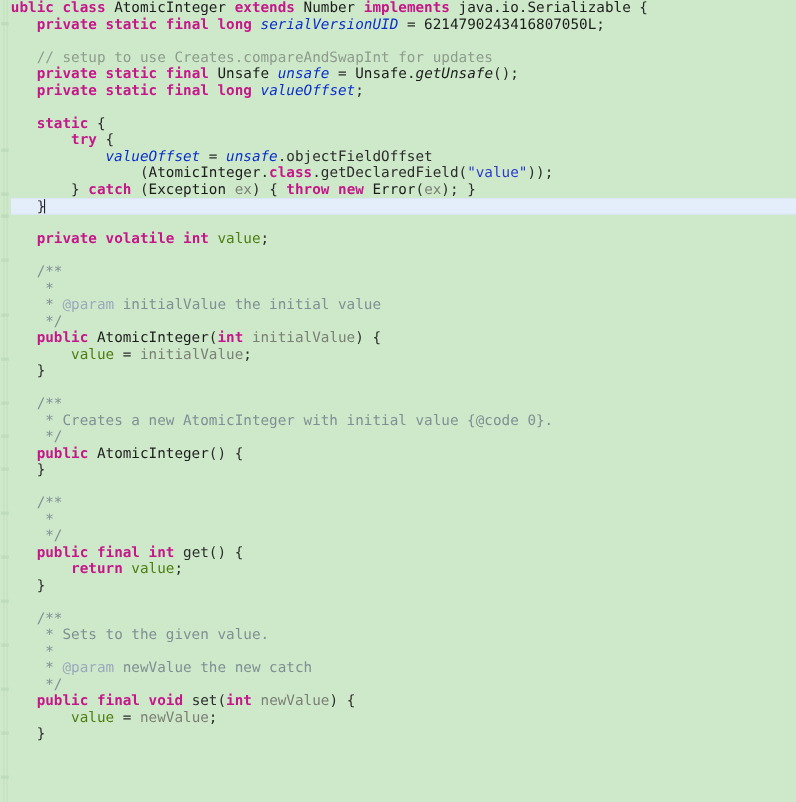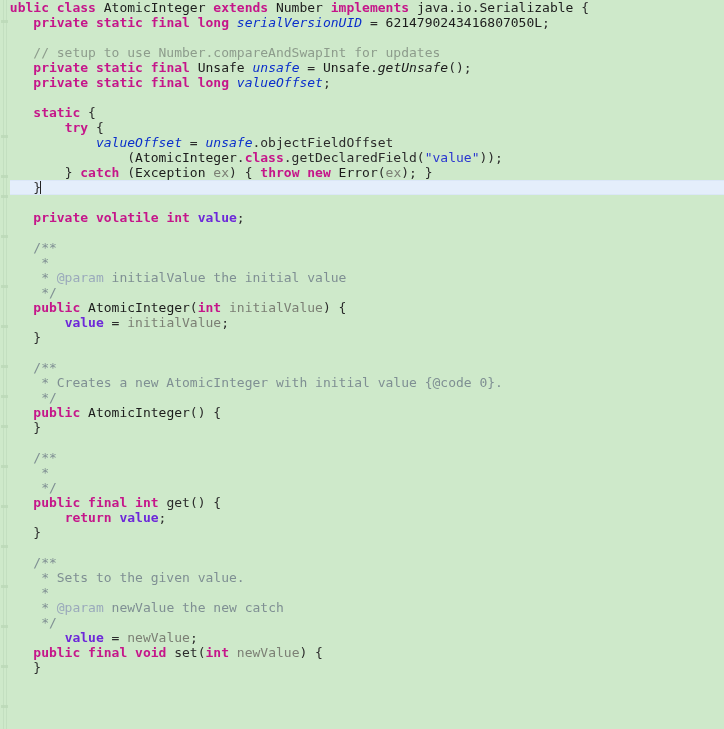--- a/index.html
+++ b/index.html
@@ -62,21 +62,21 @@
     border-top: 1px solid #dbe7f7;
     border-bottom: 1px solid #dbe7f7;
     height: 15px;
     line-height: 13px;
   }
   
   .kw   { color: #c5168a; font-weight: bold; }
   .type { color: #1c1c1c; }
   .pln  { color: #2b2b2b; }
   .fld  { color: #0a2ecb; font-weight: normal; font-style: italic; }
-  .fldu { color: #6d28d9; font-weight: bold; }
+  .fldu { color: #4d7c0f; }
   .mth  { color: #1b1b1b; font-style: italic; }
   .par  { color: #7b7f74; }
   .str  { color: #2a36d0; }
   .num  { color: #1c1c1c; }
   .cmt  { color: #8d9c8c; }
   .doc  { color: #7f8f93; }
   .dtag { color: #9aa9bb; }
   .punc { color: #2b2b2b; }
   .caret {
     display: inline-block;
@@ -111,21 +111,21 @@
       <div class="foldmark" style="top: 585px;"></div>
       <div class="foldmark" style="top: 625px;"></div>
       <div class="foldmark" style="top: 665px;"></div>
       <div class="foldmark" style="top: 705px;"></div>
     </div>
 
   <div id="code">
       <div class="line"><span class="kw">public</span><span class="pln"> </span><span class="kw">class</span><span class="pln"> </span><span class="type">AtomicInteger</span><span class="pln"> </span><span class="kw">extends</span><span class="pln"> </span><span class="type">Number</span><span class="pln"> </span><span class="kw">implements</span><span class="pln"> </span><span class="type">java.io.Serializable</span><span class="punc"> {</span></div>
       <div class="line"><span class="pln">    </span><span class="kw">private</span><span class="pln"> </span><span class="kw">static</span><span class="pln"> </span><span class="kw">final</span><span class="pln"> </span><span class="kw">long</span><span class="pln"> </span><span class="fld">serialVersionUID</span><span class="punc"> = </span><span class="num">6214790243416807050L</span><span class="punc">;</span></div>
       <div class="line">&nbsp;</div>
-      <div class="line"><span class="pln">    </span><span class="cmt">// setup to use Number.compareAndSwapInt for updates</span></div>
+      <div class="line"><span class="pln">    </span><span class="cmt">// setup to use Creates.compareAndSwapInt for updates</span></div>
       <div class="line"><span class="pln">    </span><span class="kw">private</span><span class="pln"> </span><span class="kw">static</span><span class="pln"> </span><span class="kw">final</span><span class="pln"> </span><span class="type">Unsafe</span><span class="pln"> </span><span class="fld">unsafe</span><span class="punc"> = </span><span class="type">Unsafe</span><span class="punc">.</span><span class="mth">getUnsafe</span><span class="punc">();</span></div>
       <div class="line"><span class="pln">    </span><span class="kw">private</span><span class="pln"> </span><span class="kw">static</span><span class="pln"> </span><span class="kw">final</span><span class="pln"> </span><span class="kw">long</span><span class="pln"> </span><span class="fld">valueOffset</span><span class="punc">;</span></div>
       <div class="line">&nbsp;</div>
       <div class="line"><span class="pln">    </span><span class="kw">static</span><span class="punc"> {</span></div>
       <div class="line"><span class="pln">        </span><span class="kw">try</span><span class="punc"> {</span></div>
       <div class="line"><span class="pln">            </span><span class="fld">valueOffset</span><span class="punc"> = </span><span class="fld">unsafe</span><span class="punc">.</span><span class="pln">objectFieldOffset</span></div>
       <div class="line"><span class="pln">                </span><span class="punc">(</span><span class="type">AtomicInteger</span><span class="punc">.</span><span class="kw">class</span><span class="punc">.</span><span class="pln">getDeclaredField</span><span class="punc">(</span><span class="str">"value"</span><span class="punc">));</span></div>
       <div class="line"><span class="pln">        </span><span class="punc">} </span><span class="kw">catch</span><span class="punc"> (</span><span class="type">Exception</span><span class="pln"> </span><span class="par">ex</span><span class="punc">) { </span><span class="kw">throw</span><span class="pln"> </span><span class="kw">new</span><span class="pln"> </span><span class="type">Error</span><span class="punc">(</span><span class="par">ex</span><span class="punc">); }</span></div>
       <div class="line current"><span class="pln">    </span><span class="punc">}</span><span class="caret"></span></div>
       <div class="line">&nbsp;</div>
@@ -150,18 +150,18 @@
       <div class="line"><span class="pln">    </span><span class="doc"> */</span></div>
       <div class="line"><span class="pln">    </span><span class="kw">public</span><span class="pln"> </span><span class="kw">final</span><span class="pln"> </span><span class="kw">int</span><span class="pln"> </span><span class="pln">get</span><span class="punc">() {</span></div>
       <div class="line"><span class="pln">        </span><span class="kw">return</span><span class="pln"> </span><span class="fldu">value</span><span class="punc">;</span></div>
       <div class="line"><span class="pln">    </span><span class="punc">}</span></div>
       <div class="line">&nbsp;</div>
       <div class="line"><span class="pln">    </span><span class="doc">/**</span></div>
       <div class="line"><span class="pln">    </span><span class="doc"> * Sets to the given value.</span></div>
       <div class="line"><span class="pln">    </span><span class="doc"> *</span></div>
       <div class="line"><span class="pln">    </span><span class="doc"> * </span><span class="dtag">@param</span><span class="doc"> newValue the new catch</span></div>
       <div class="line"><span class="pln">    </span><span class="doc"> */</span></div>
+      <div class="line"><span class="pln">    </span><span class="kw">public</span><span class="pln"> </span><span class="kw">final</span><span class="pln"> </span><span class="kw">void</span><span class="pln"> </span><span class="pln">set</span><span class="punc">(</span><span class="kw">int</span><span class="pln"> </span><span class="par">newValue</span><span class="punc">) {</span></div>
       <div class="line"><span class="pln">        </span><span class="fldu">value</span><span class="punc"> = </span><span class="par">newValue</span><span class="punc">;</span></div>
-      <div class="line"><span class="pln">    </span><span class="kw">public</span><span class="pln"> </span><span class="kw">final</span><span class="pln"> </span><span class="kw">void</span><span class="pln"> </span><span class="pln">set</span><span class="punc">(</span><span class="kw">int</span><span class="pln"> </span><span class="par">newValue</span><span class="punc">) {</span></div>
       <div class="line"><span class="pln">    </span><span class="punc">}</span></div>
     </div>
 
 </div>
 
 </body></html>

